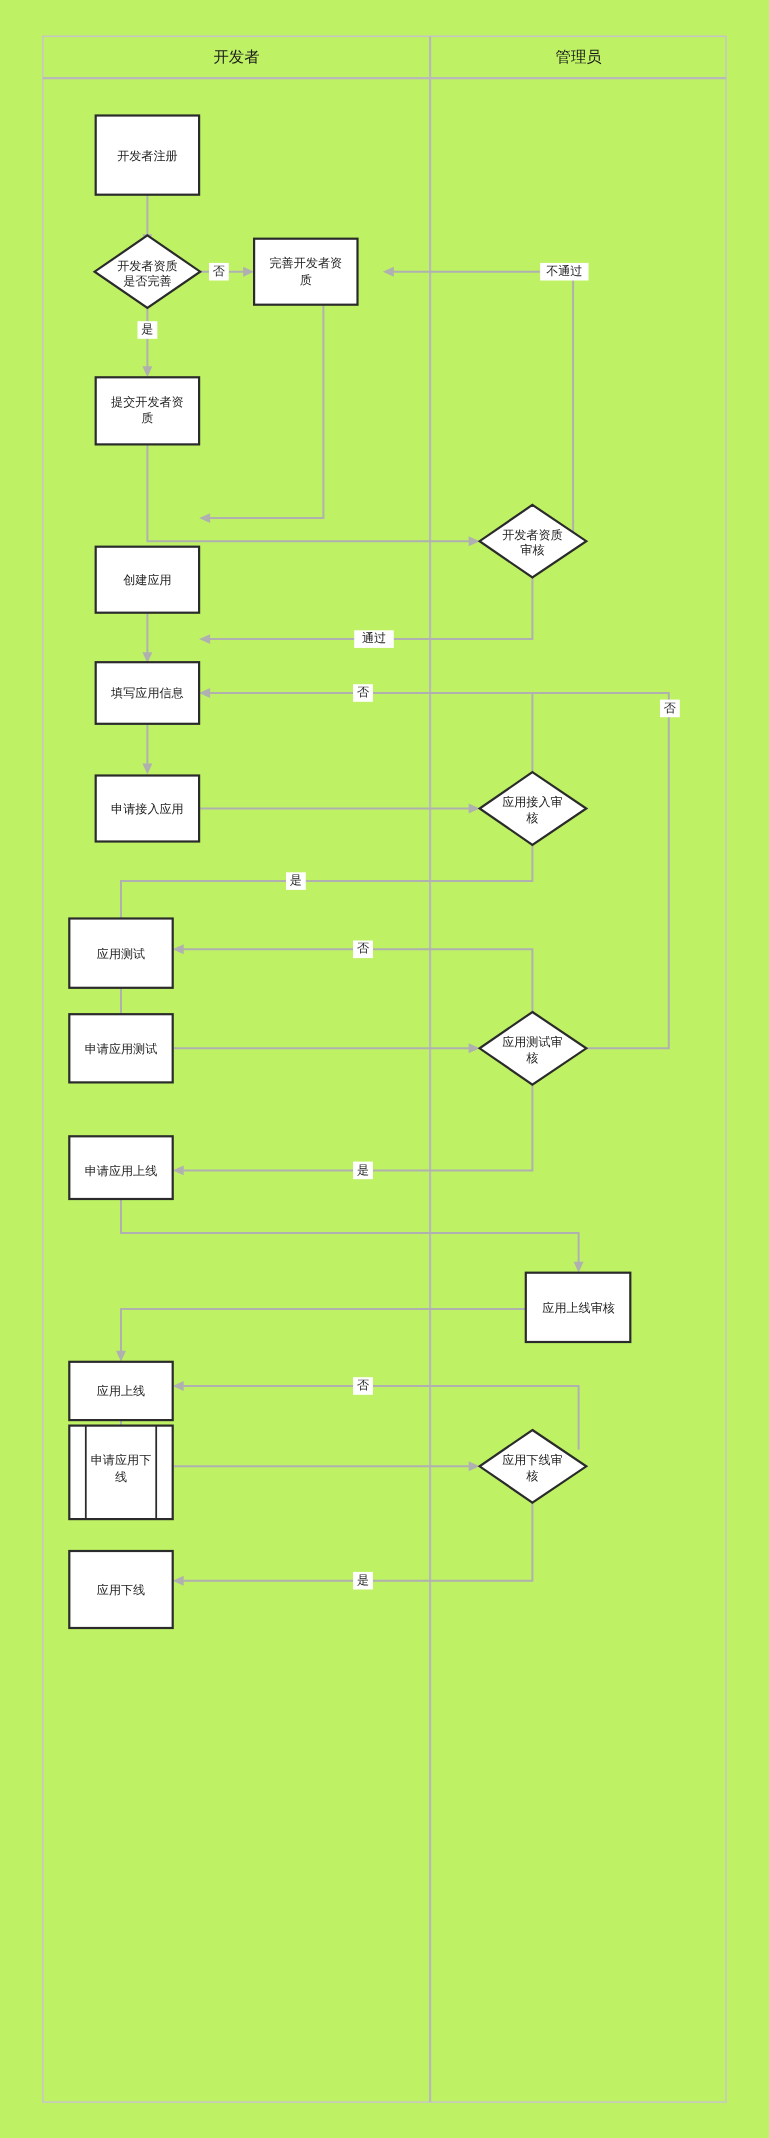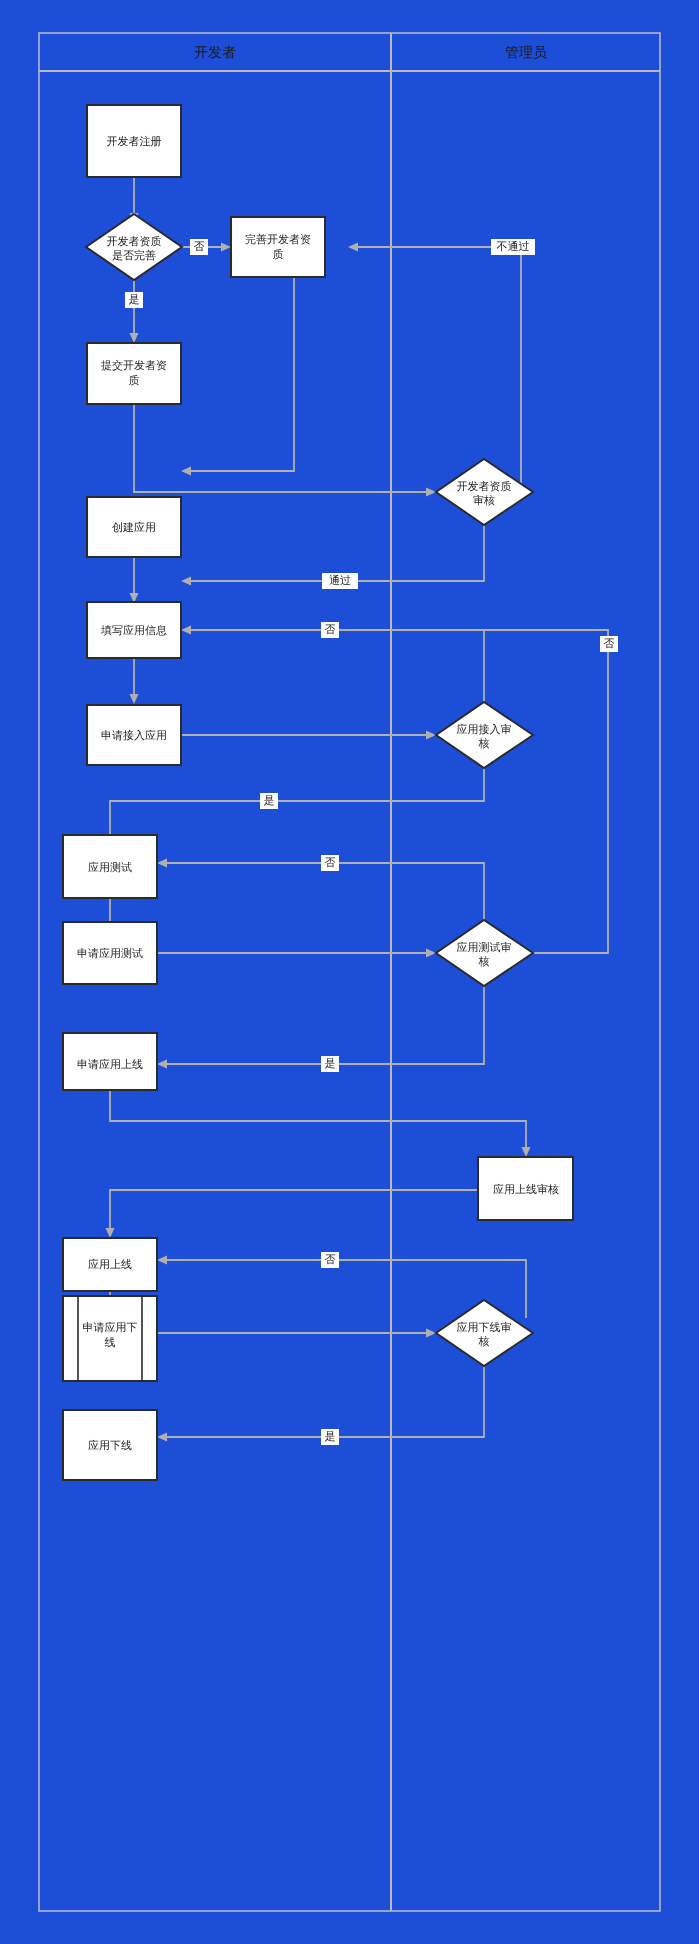--- a/index.html
+++ b/index.html
@@ -1,17 +1,17 @@
 <!DOCTYPE html>
 <html><head>
 <meta charset="utf-8">
 <style>
   html,body{margin:0;padding:0;background:#ffffff;}
   body{font-family:"Liberation Sans","DejaVu Sans",sans-serif;}
-  #page{position:relative;width:699px;height:1944px;background:#1d4ed8;overflow:hidden;}
+  #page{position:relative;width:699px;height:1944px;background:#bef264;overflow:hidden;}
   svg#flow{position:absolute;left:0;top:0;width:699px;height:1944px;}
   .lane-border{fill:none;stroke:#c6c6c6;stroke-width:1.4;}
   .lane-divider{stroke:#b9b9b9;stroke-width:2;}
   .lane-title{font-family:"Liberation Sans","DejaVu Sans",sans-serif;font-size:14px;fill:#1a1a1a;text-anchor:middle;dominant-baseline:middle;}
   .node-box{fill:#ffffff;stroke:#2b2b2b;stroke-width:2;}
   .node-diamond{fill:#ffffff;stroke:#2b2b2b;stroke-width:2;}
   .node-inner{stroke:#2b2b2b;stroke-width:1.6;}
   .node-label{font-family:"Liberation Sans","DejaVu Sans",sans-serif;font-size:11px;fill:#1c1c1c;text-anchor:middle;}
   .edge{fill:none;stroke:#b0b0b0;stroke-width:1.8;}
   .edge-head{fill:#b0b0b0;}

